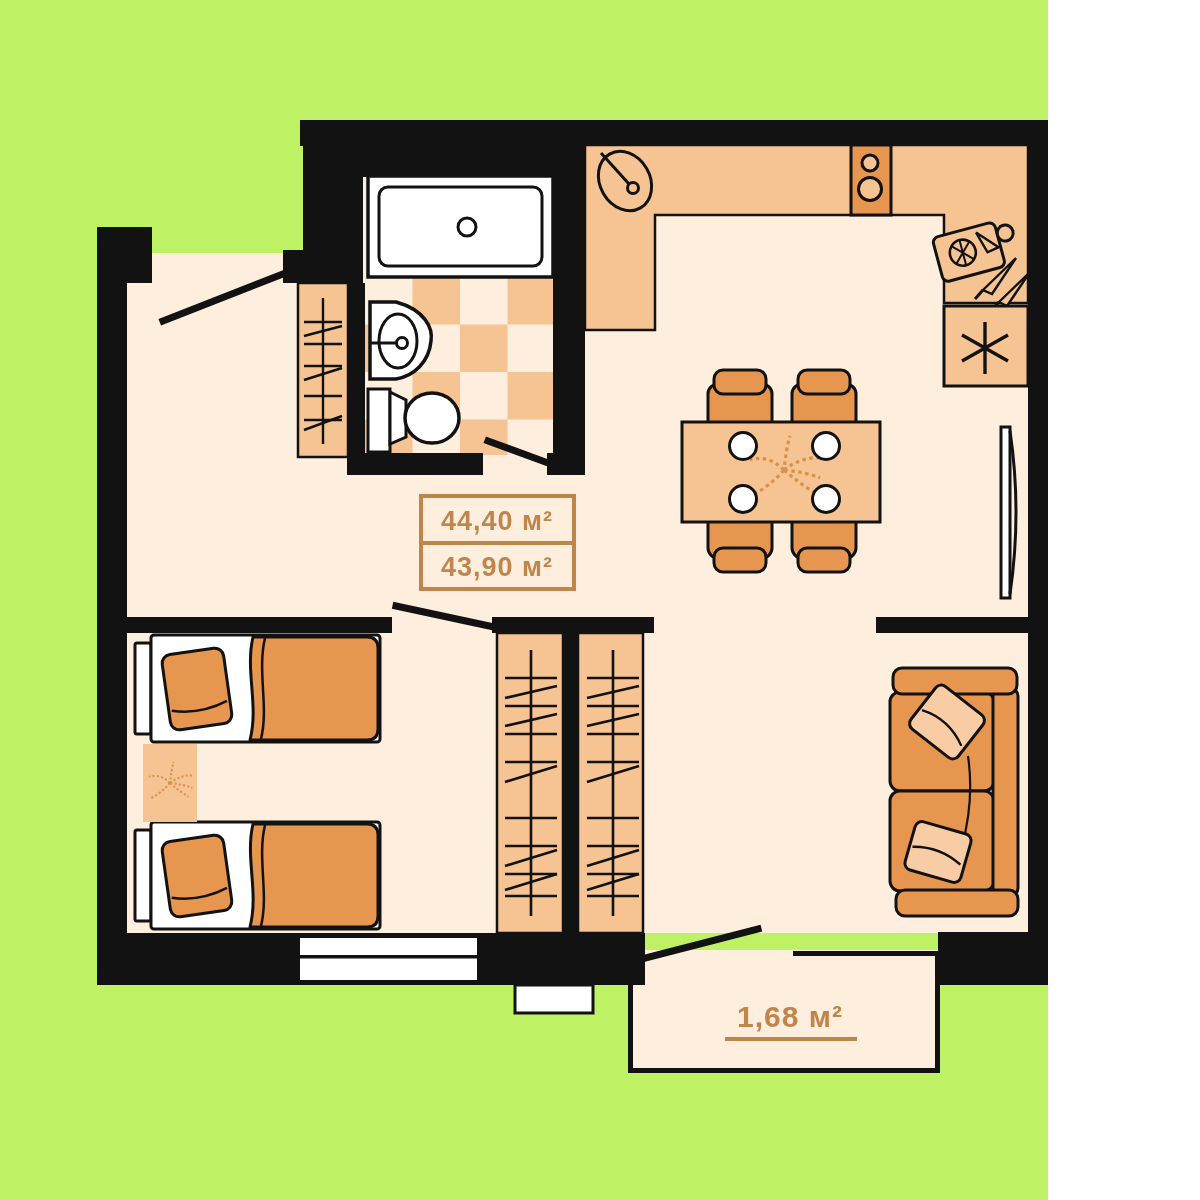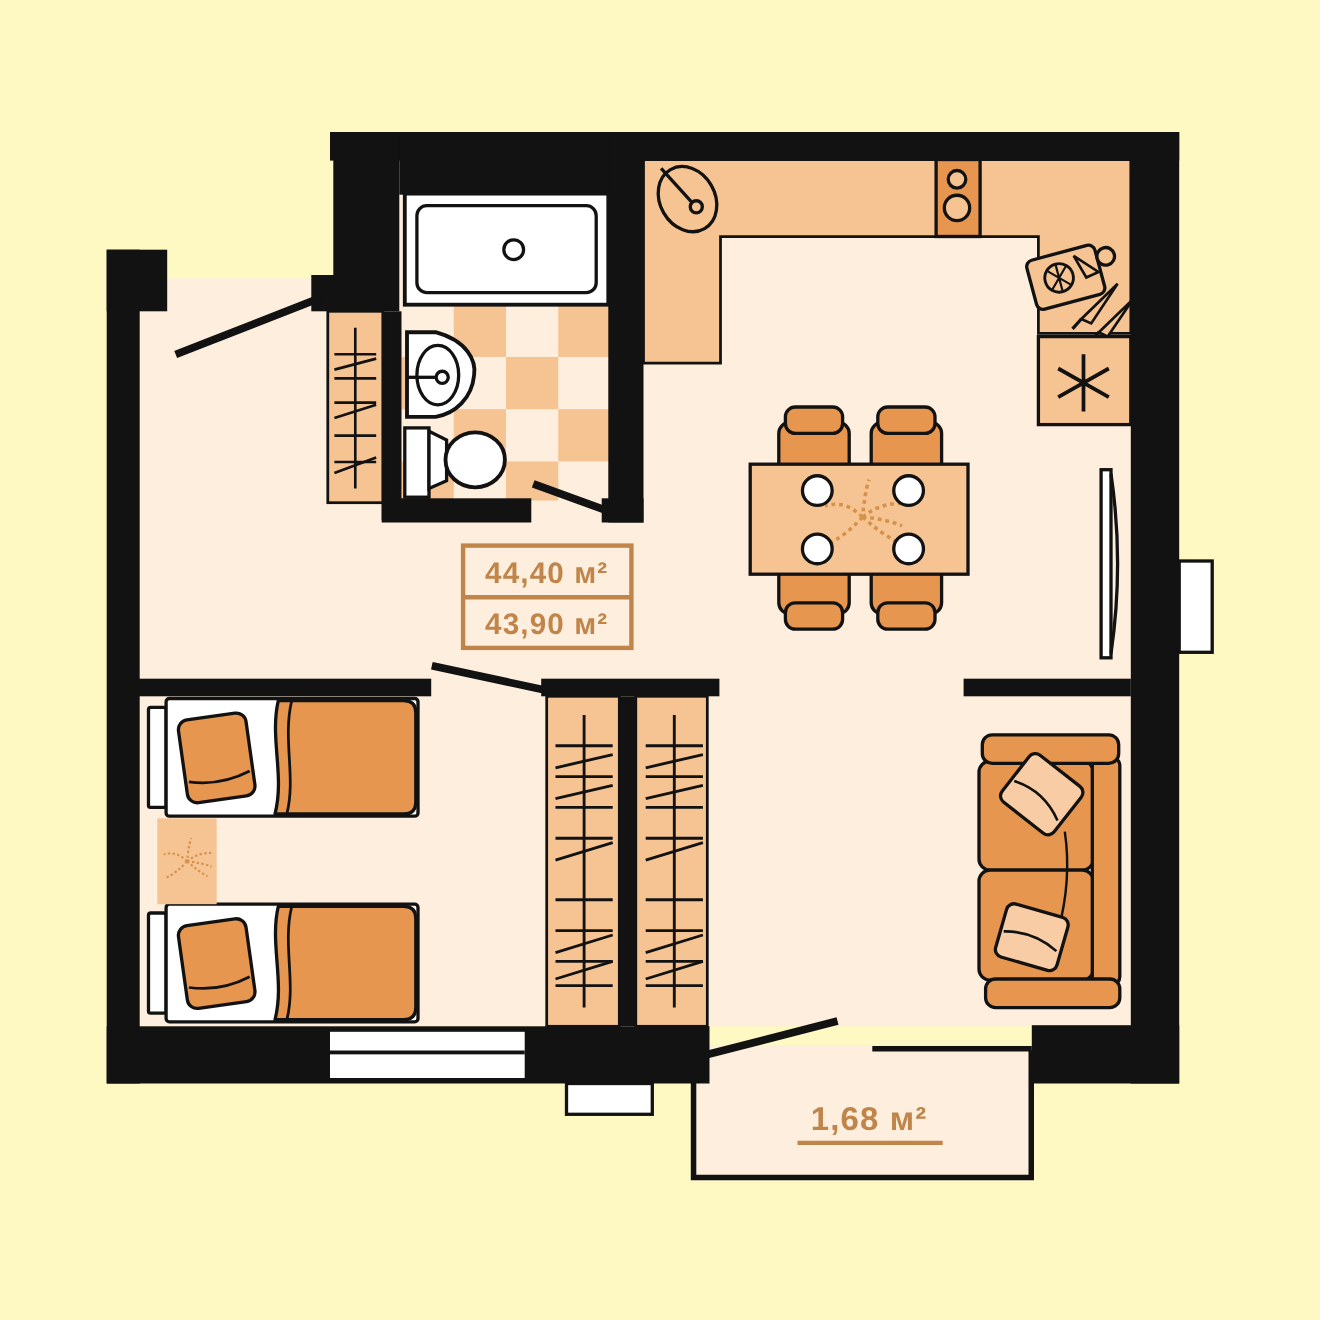--- a/index.html
+++ b/index.html
@@ -1,16 +1,16 @@
 <!DOCTYPE html>
 <html><head>
 <meta charset="utf-8">
 <style>
   html,body{margin:0;padding:0;background:#ffffff;}
-  .canvas{position:relative;width:1200px;height:1200px;background:#fef9c3;overflow:hidden;
+  .canvas{position:relative;width:1048px;height:1200px;background:#bef264;overflow:hidden;
           font-family:"Liberation Sans", sans-serif;}
   svg{position:absolute;left:0;top:0;}
   text{font-family:"Liberation Sans", sans-serif;font-weight:600;letter-spacing:1px;}
 </style>
 </head>
 <body>
 
 <div class="canvas">
 <svg width="1200" height="1200" viewBox="0 0 1200 1200">
 

